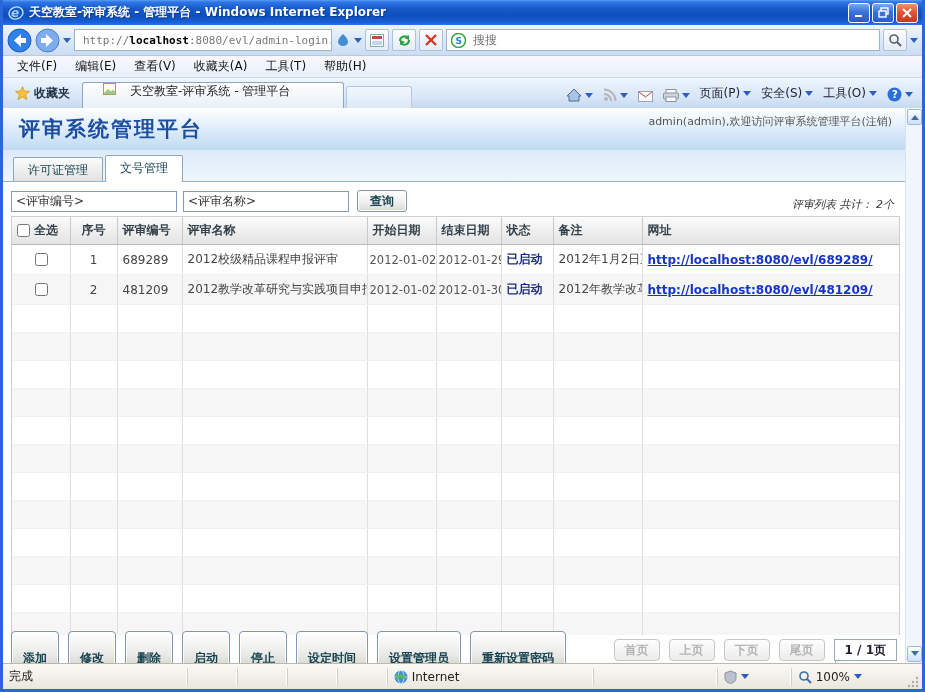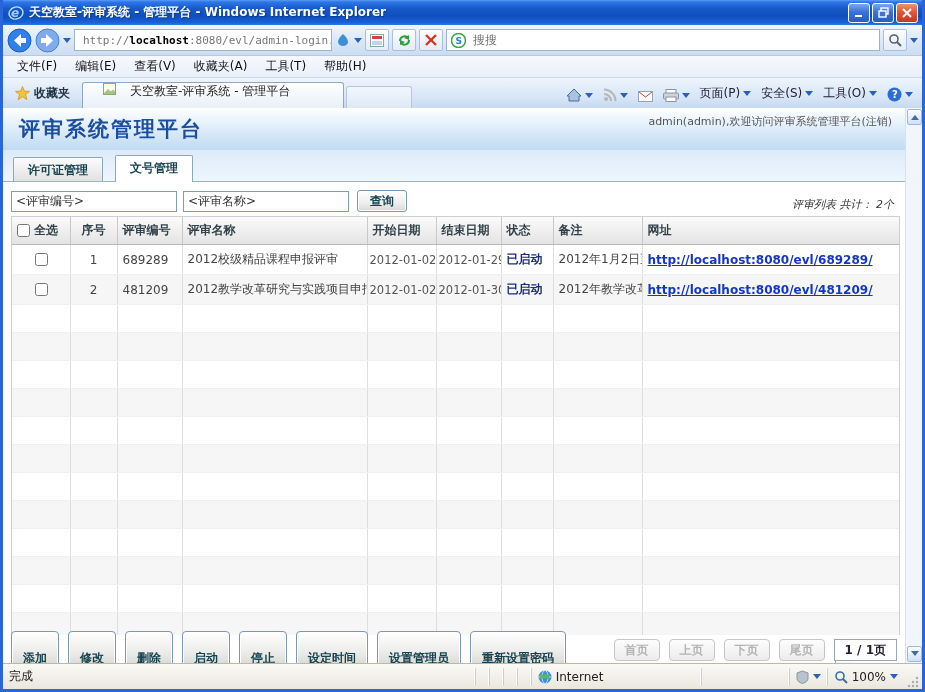--- a/index.html
+++ b/index.html
@@ -40,22 +40,22 @@
   .tab .tabtitle{white-space:nowrap;overflow:hidden;}
   .tabstub{width:66px;height:22px;margin-left:2px;background:linear-gradient(180deg,#f2f7fd,#dde9f6);border:1px solid #b6c8dd;border-bottom:none;border-radius:3px 3px 0 0;}
   .favbar .spacer{flex:1;}
   .cmd{display:flex;align-items:center;gap:3px;padding:4px 5px 6px;color:#223;white-space:nowrap;}
   
   .content{height:555px;background:#fff;position:relative;overflow:hidden;}
   .pageheader{height:42px;background:linear-gradient(180deg,#fdfeff 0%,#e3f0fb 40%,#bfdaf2 100%);position:relative;border-top:1px solid #fff;}
   .pagetitle{position:absolute;left:16px;top:6px;font-size:21px;font-weight:bold;color:#1d4e9e;letter-spacing:2px;}
   .welcome{position:absolute;right:30px;top:5px;font-size:11px;color:#555;}
   .tabstrip{height:32px;background:linear-gradient(180deg,#dcebf9,#eef6fd);display:flex;align-items:flex-end;padding:0 0 0 10px;border-bottom:1px solid #9ab4c8;position:relative;}
-  .ptab{height:24px;padding:4px 14px;font-weight:bold;color:#17424f;border:1px solid #8fa7b4;border-bottom:none;border-radius:2px 2px 0 0;
-    background:linear-gradient(180deg,#fcfcfc,#e2e2e2);margin-right:12px;}
+  .ptab{height:24px;padding:4px 14px;font-weight:normal;color:#17424f;border:1px solid #8fa7b4;border-bottom:none;border-radius:2px 2px 0 0;
+    background:linear-gradient(180deg,#fcfcfc,#e2e2e2);margin-right:2px;}
   .ptab.active{background:#fff;height:27px;margin-bottom:-1px;z-index:2;}
   .filterrow{height:30px;display:flex;align-items:flex-end;padding:4px 28px 0 8px;background:#fff;}
   .filterinput{width:166px;height:21px;border:1px solid #7f9db9;font-size:12px;color:#333;padding:1px 4px;margin-right:6px;font-family:inherit;}
   .querybtn{height:22px;padding:1px 12px;margin-left:2px;font-weight:bold;color:#17424f;font-size:12px;
     border:1px solid #7a96b8;border-radius:3px;background:linear-gradient(180deg,#fff,#eee 60%,#d8d8d2);box-shadow:inset 0 0 0 1px #fff;}
   .summary{flex:1;text-align:right;font-size:11px;color:#333;font-style:italic;}
   
   .tablewrap{margin:4px 0 0 8px;width:889px;height:419px;overflow:hidden;border:1px solid #cfcfcf;border-bottom:none;}
   table{border-collapse:collapse;table-layout:fixed;width:889px;font-size:12px;}
   col.c-select{width:58px;}col.c-seq{width:47px;}col.c-code{width:65px;}col.c-name{width:185px;}
@@ -81,21 +81,21 @@
   .pageselect .val{padding:2px 10px;font-weight:bold;color:#223;min-width:58px;}
   .pageselect .arrow{width:18px;background:linear-gradient(180deg,#fdfdfd,#dfe5ec);border-left:1px solid #9aa7b4;display:flex;align-items:center;justify-content:center;}
   
   .scrollbar{position:absolute;top:0;right:0;width:17px;height:100%;background:#f1f6fc;border-left:1px solid #d6e2f0;}
   .sbtn{position:absolute;left:1px;width:15px;height:16px;border:1px solid #9cb8e4;border-radius:2px;
     background:linear-gradient(180deg,#fdfeff,#cfe0f7);display:flex;align-items:center;justify-content:center;}
   .sbtn.up{top:1px;}.sbtn.down{bottom:1px;}
   .tri-up{width:0;height:0;border:4px solid transparent;border-bottom:5px solid #3a6ea5;margin-bottom:3px;}
   .tri-down{width:0;height:0;border:4px solid transparent;border-top:5px solid #3a6ea5;margin-top:3px;}
   
-  .statusbar{height:26px;display:flex;align-items:center;background:linear-gradient(180deg,#faf9f5,#e9e7dd);border-top:1px solid #b9b9a9;padding:0 2px 0 6px;color:#222;}
+  .statusbar{height:26px;display:flex;align-items:center;background:linear-gradient(180deg,#faf9f5,#e9e7dd);border-top:1px solid #b9b9a9;padding:0 2px 0 6px;color:#222;gap:36px;}
   .statusbar .stext{flex:0 0 auto;}
   .statusbar .sspacer{flex:1;}
   .seg{height:18px;border-left:1px solid #d0cec2;box-shadow:-1px 0 0 #fff;display:flex;align-items:center;padding:0 6px;gap:4px;white-space:nowrap;}
   .seg.ticks{width:14px;padding:0;}
   .seg.wide{width:88px;}
   .grip{width:14px;height:14px;align-self:flex-end;margin-left:2px;}
 </style>
 </head>
 <body>
 

